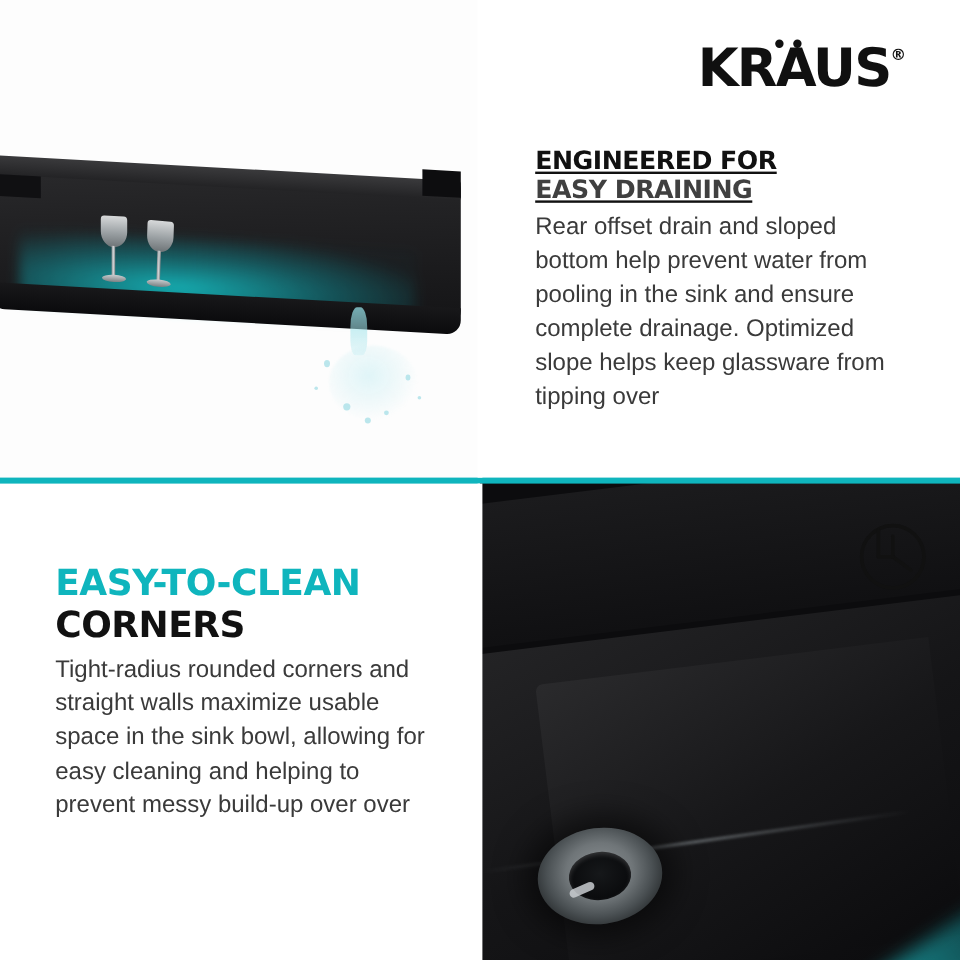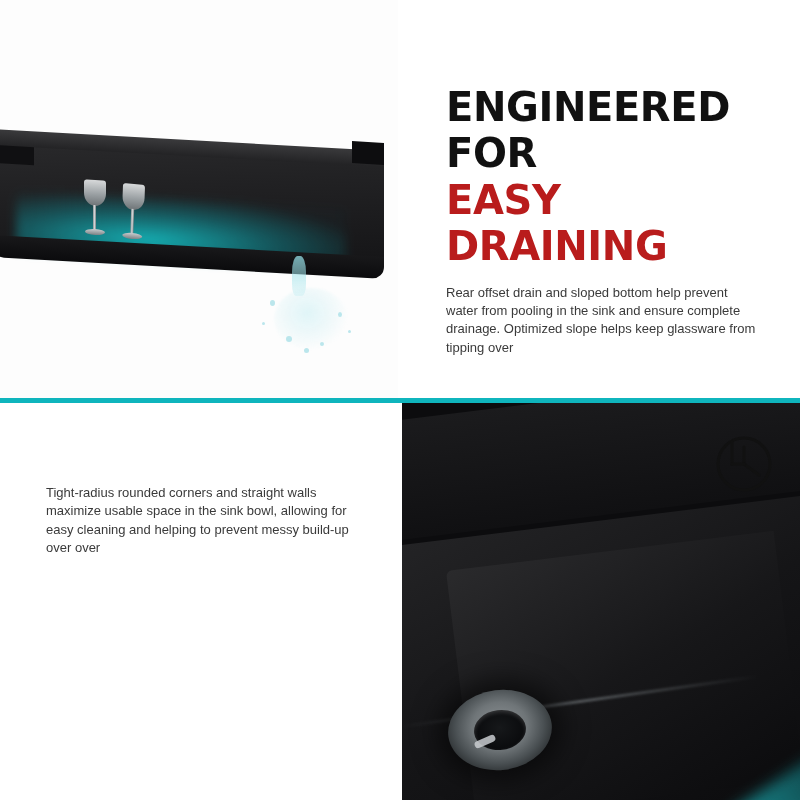--- a/index.html
+++ b/index.html
@@ -215,35 +215,36 @@
   .logo-word .umlaut i:nth-child(2) { left: 17px; }
   .logo-reg {
     position: absolute;
     right: -13px;
     top: 4px;
     font-size: 13px;
     font-weight: 700;
     letter-spacing: 0;
   }
   .headline {
-    margin-top: 60px;
+    margin-top: 42px;
     font-family: "DejaVu Sans", sans-serif;
     font-weight: 700;
-    font-size: 40px;
+    font-size: 21px;
     line-height: 1.16;
     letter-spacing: -0.4px;
     color: #111111;
+    text-decoration: underline;
   }
   .headline .accent {
-    color: #b91c1c;
+    color: #404040;
     display: block;
   }
   .body-copy {
-    margin-top: 14px;
-    font-size: 13px;
+    margin-top: 4px;
+    font-size: 20px;
     line-height: 1.42;
     color: #3a3a3a;
     max-width: 312px;
   }
 
   
   .panel-bl {
     position: absolute;
     inset: 0;
     background: #ffffff;
@@ -403,32 +404,46 @@
       <div class="drop" style="left:286px; top:336px; width:6px; height:6px;"></div>
       <div class="drop" style="left:320px; top:342px; width:4px; height:4px;"></div>
       <div class="drop" style="left:304px; top:348px; width:5px; height:5px;"></div>
       <div class="drop" style="left:262px; top:322px; width:3px; height:3px;"></div>
       <div class="drop" style="left:348px; top:330px; width:3px; height:3px;"></div>
     </div>
   </div>
 
   <div class="quad q-tr">
     <div class="panel-tr">
+      <div class="logo">
+        <span class="logo-word">
+          <span>KRAUS</span>
+          <span class="umlaut">
+              <i></i>
+              <i></i>
+            </span>
+          <span class="logo-reg">®</span>
+        </span>
+      </div>
 
       <div class="headline">
         <span>ENGINEERED FOR</span>
         <span class="accent">EASY DRAINING</span>
       </div>
 
       <p class="body-copy">Rear offset drain and sloped bottom help prevent water from pooling in the sink and ensure complete drainage. Optimized slope helps keep glassware from tipping over</p>
     </div>
   </div>
 
   <div class="quad q-bl">
     <div class="panel-bl">
+      <div class="headline-bl">
+        <span class="accent">EASY-TO-CLEAN</span>
+        <span>CORNERS</span>
+      </div>
       <p class="body-copy">Tight-radius rounded corners and straight walls maximize usable space in the sink bowl, allowing for easy cleaning and helping to prevent messy build-up over over</p>
     </div>
   </div>
 
   <div class="quad q-br">
     <div class="photo-br">
       <div class="br-counter"></div>
       <div class="br-bowl"></div>
       <div class="br-inner-wall"></div>
       <div class="br-edge-highlight"></div>

